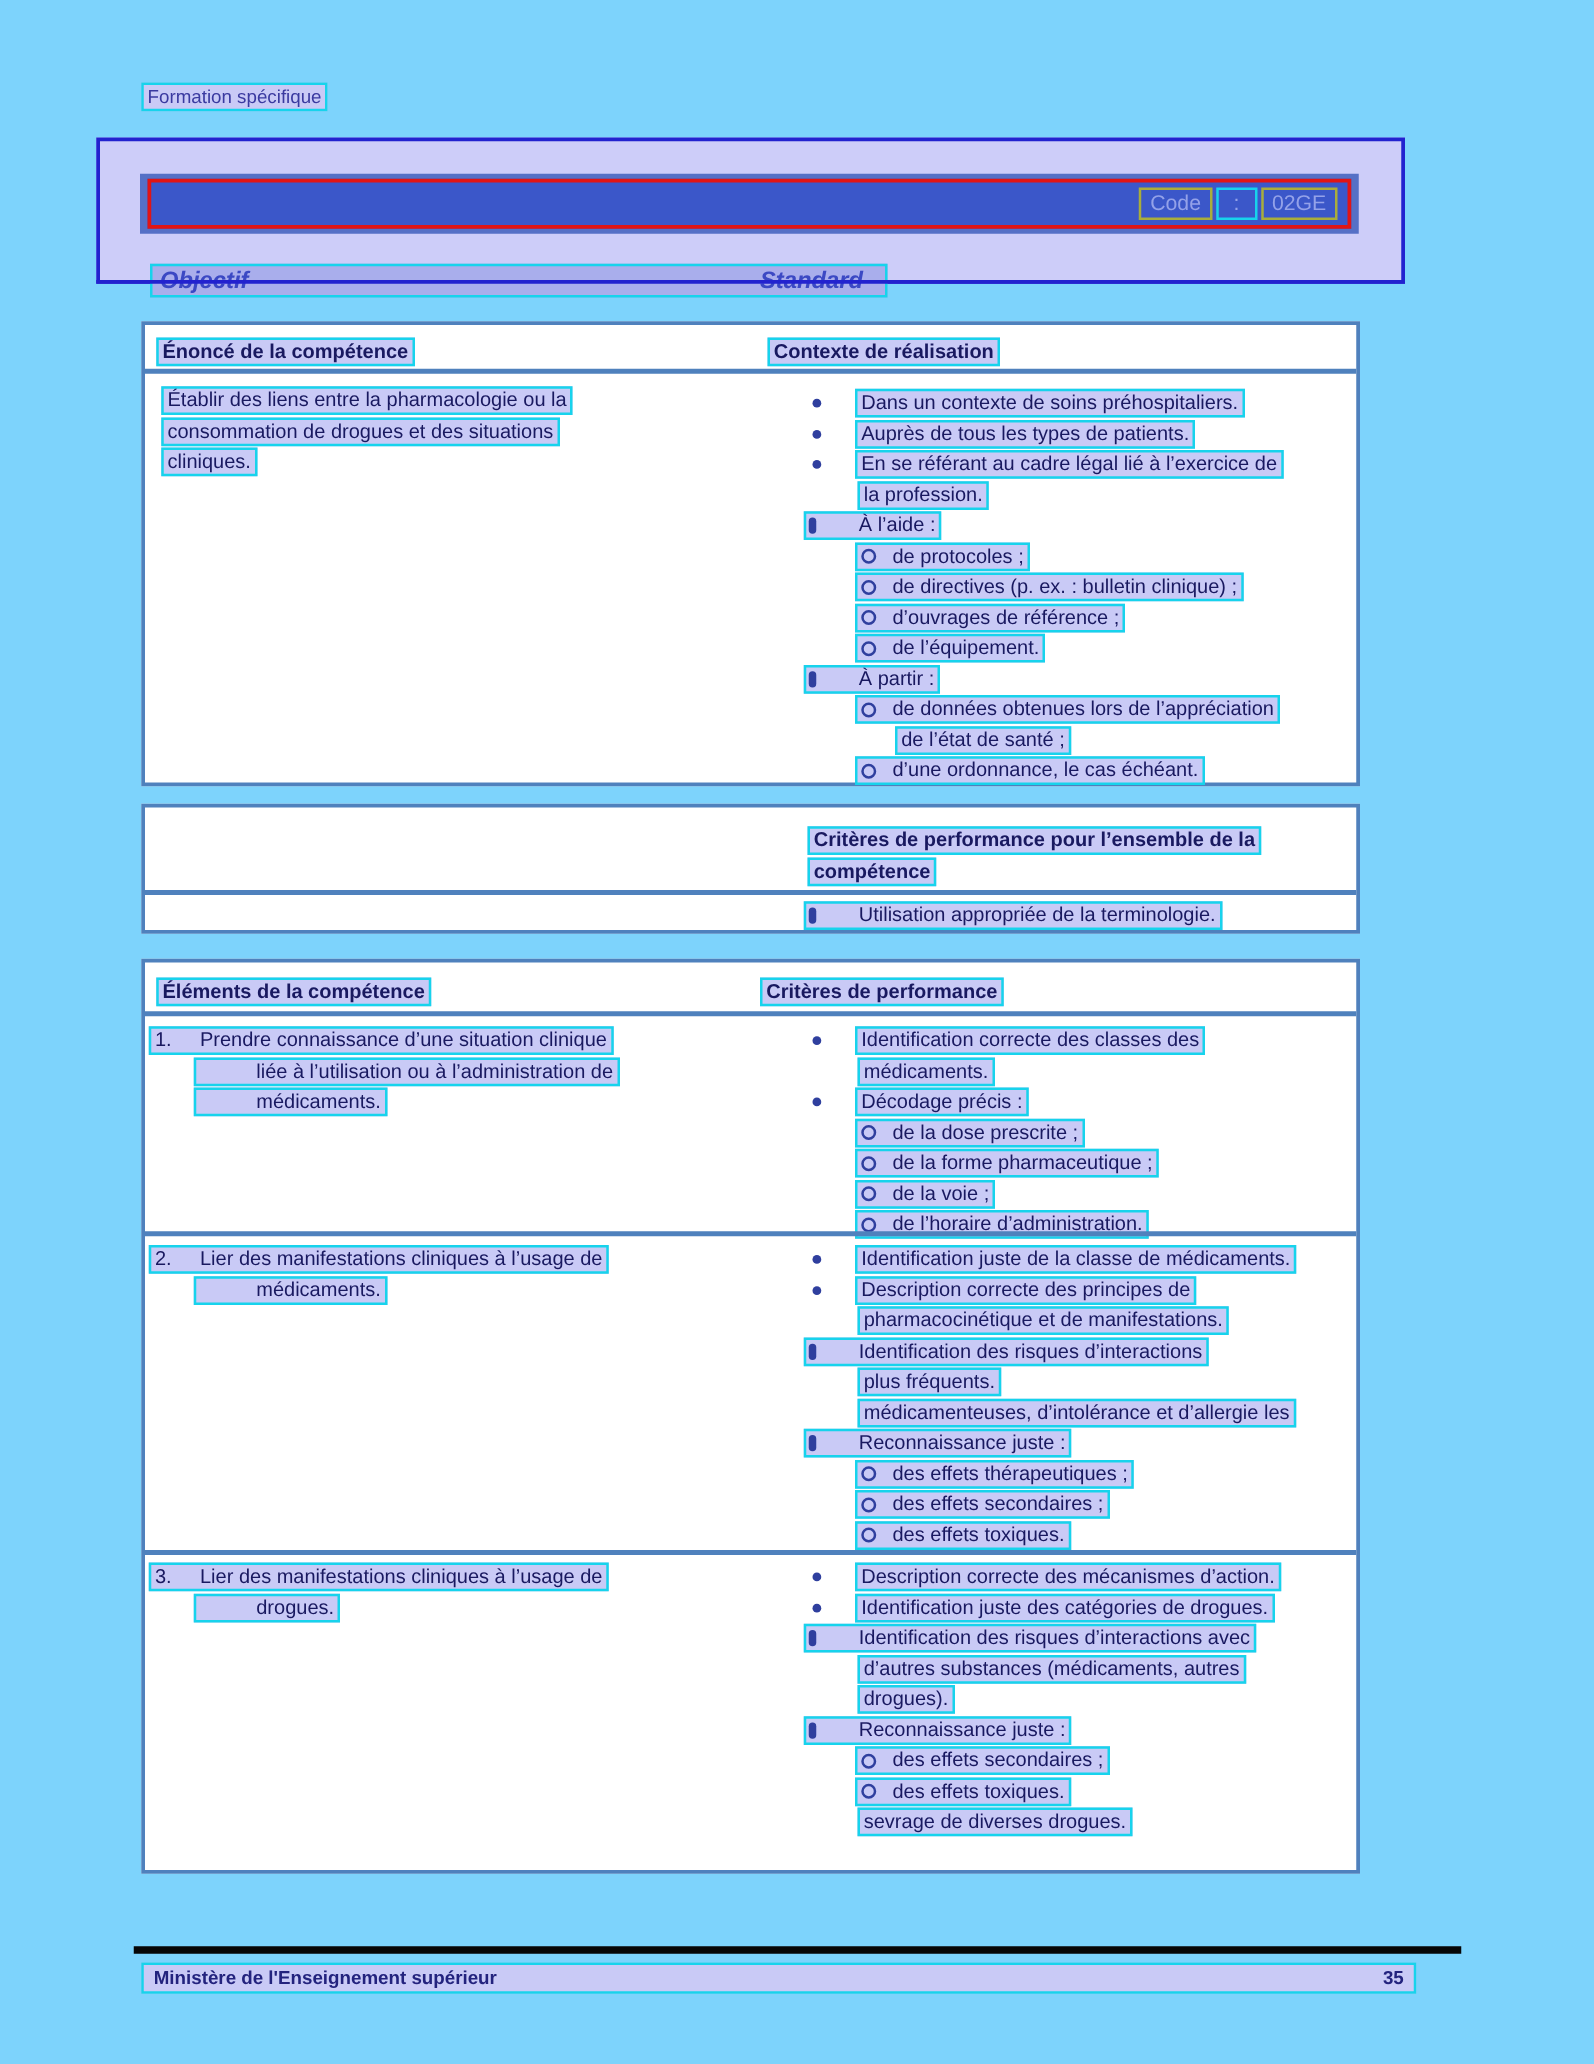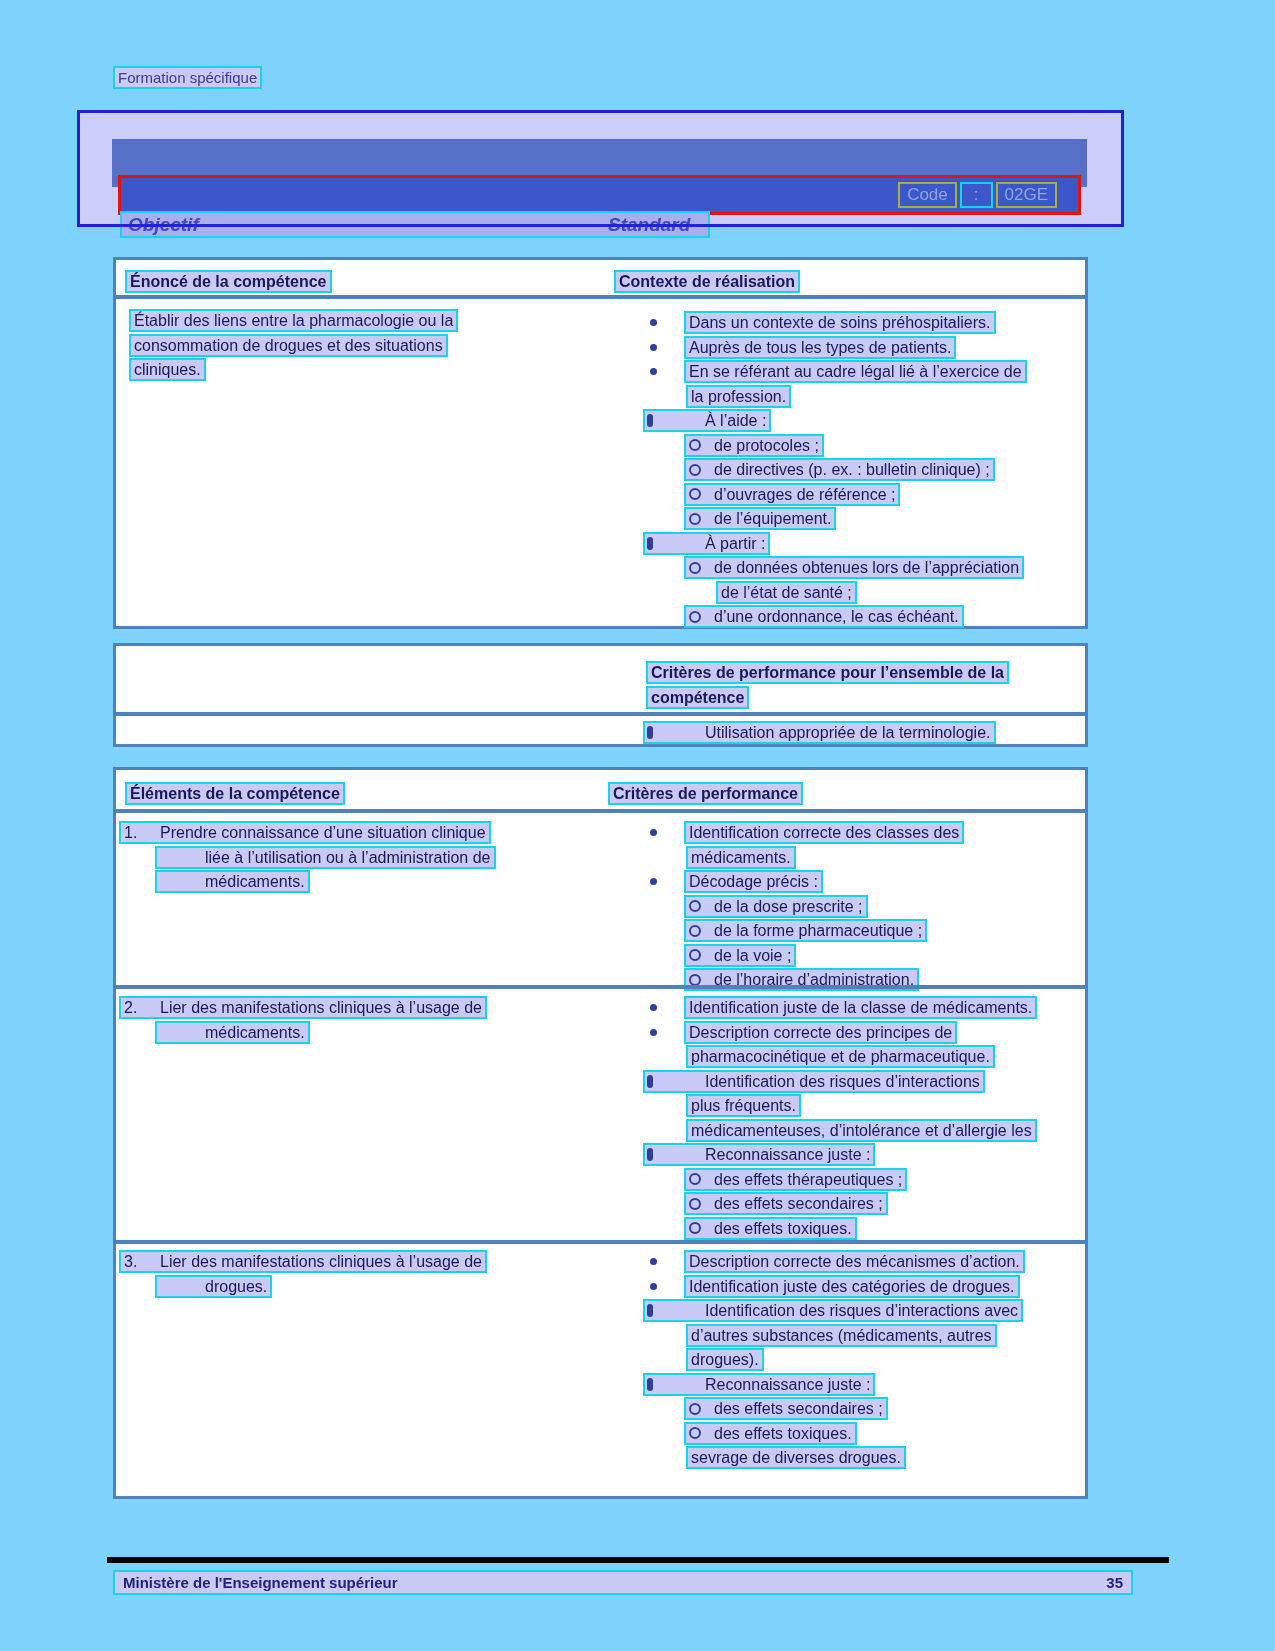--- a/index.html
+++ b/index.html
@@ -9,21 +9,21 @@
   
   .hl{background:#c9caf6;border:2px solid #17d3ec;color:#191960;font-size:16px;line-height:19px;
       padding:0 3px;white-space:nowrap;display:inline-block;box-sizing:border-box;}
   .bold{font-weight:bold;}
 
   
   .ln{position:relative;height:24.5px;}
   .ln .hl{position:absolute;top:1px;}
   .ln.dot .hl{left:78px;}
   .ln .dotg{position:absolute;left:44px;top:9px;width:7px;height:7px;border-radius:50%;background:#2f3f9e;}
-  .ln.bar .hl{left:37px;padding-left:60px;}
+  .ln.bar .hl{left:37px;padding-left:42px;}
   .notch{position:absolute;left:2px;top:3px;width:6px;height:13px;background:#2f3f9e;border-radius:3px;}
   .ln.circ .hl{left:78px;display:flex;align-items:center;}
   .circg{display:inline-block;width:8px;height:8px;border:2px solid #2f3f9e;border-radius:50%;margin-right:13px;flex:0 0 auto;}
   .ln.cont .hl{left:80px;}
   .ln.cont2 .hl{left:110px;}
   .ln.plain .hl{left:4px;}
   .ln.numline .hl{left:0;}
   .num{display:inline-block;width:36px;}
   .ln.lcont .hl{left:36px;padding-left:48px;}
 
@@ -31,21 +31,21 @@
   .tbl{position:absolute;border:3px solid #4f81bd;box-sizing:border-box;background:#ffffff;}
   .sep{position:absolute;left:0;right:0;height:4px;background:#4f81bd;}
   .cell{position:absolute;}
 
   
   .topbox{position:absolute;left:77px;top:110px;width:1047px;height:117px;background:#cdcdf9;
           border:3px solid #2222cf;box-sizing:border-box;}
   .titleback{position:absolute;left:112px;top:139px;width:975px;height:48px;background:#5570c6;}
   .titlebar{position:absolute;left:118px;top:143px;width:963px;height:40px;background:#3b57c9;
             border:3px solid #e11414;box-sizing:border-box;display:flex;justify-content:flex-end;
-            align-items:center;padding-right:21px;margin-top:32px;}
+            align-items:center;padding-right:8px;}
   .cbox{border:2px solid #a9ad3c;color:#94a2e9;font-size:17px;line-height:20px;padding:1px 7px;
         margin-left:3px;white-space:nowrap;}
   .cbox.cyan{border-color:#17d3ec;padding:1px 12px;}
   .hdrline{position:absolute;left:77px;top:224px;width:1047px;height:3px;background:#2222cf;z-index:3;}
   .objband{position:absolute;left:120px;top:211px;width:590px;height:27px;background:#a9aeec;
            border:2px solid #17d3ec;box-sizing:border-box;z-index:2;}
   .objband span{position:absolute;top:1px;z-index:4;font-size:19px;font-weight:bold;font-style:italic;color:#3b49c4;}
 
   
   .frule{position:absolute;left:107px;top:1557px;width:1062px;height:6px;background:#060606;}
@@ -250,21 +250,21 @@
     <div class="cell" style="left:490px;top:225px;width:480px;">
       <div class="ln dot">
           <span class="dotg"></span>
           <span class="hl">Identification juste de la classe de médicaments.</span>
         </div>
       <div class="ln dot">
           <span class="dotg"></span>
           <span class="hl">Description correcte des principes de</span>
         </div>
       <div class="ln cont">
-          <span class="hl">pharmacocinétique et de pharmaceutique.</span>
+          <span class="hl">pharmacocinétique et de manifestations.</span>
         </div>
       <div class="ln bar">
           <span class="hl"><span class="notch"></span><span>Identification des risques d’interactions</span></span>
         </div>
       <div class="ln cont">
           <span class="hl">plus fréquents.</span>
         </div>
       <div class="ln cont">
           <span class="hl">médicamenteuses, d’intolérance et d’allergie les</span>
         </div>

